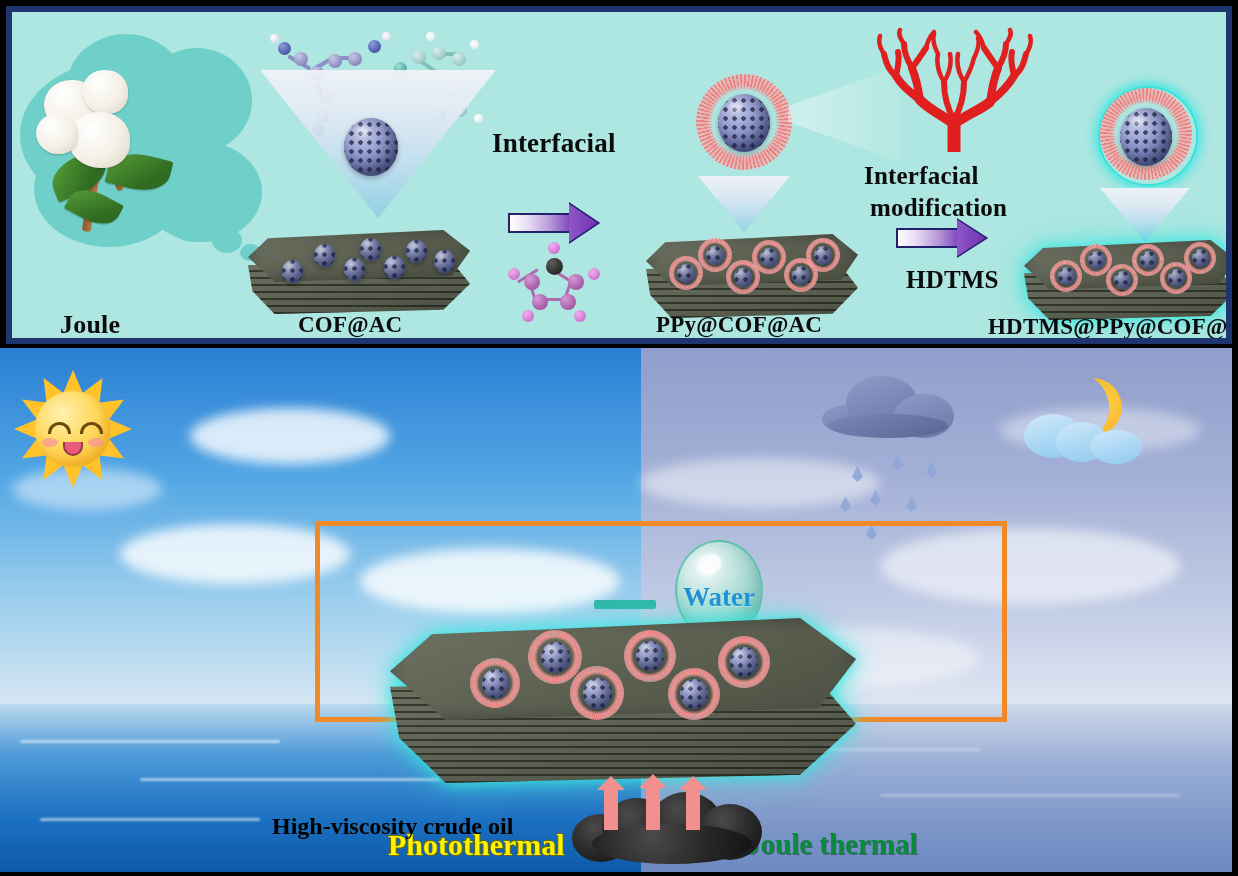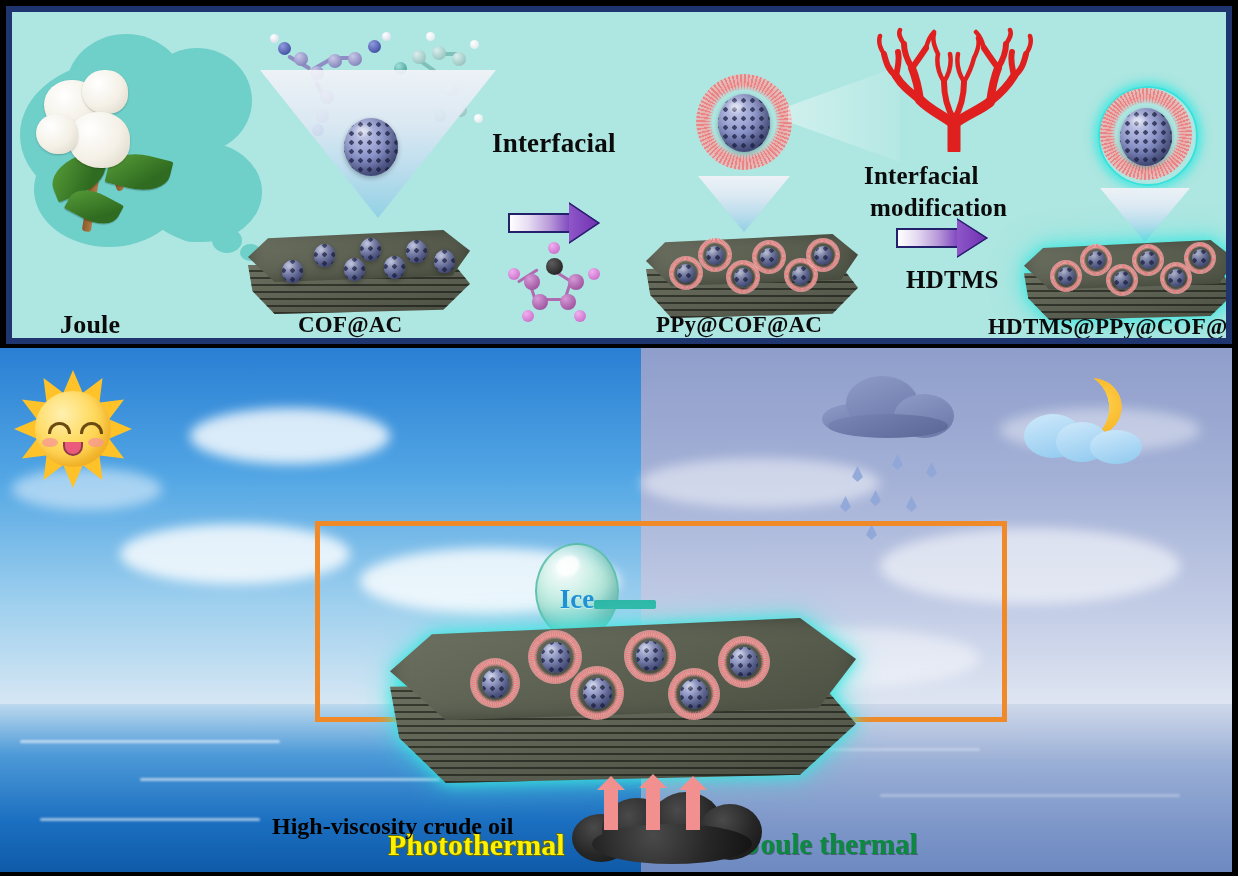--- a/index.html
+++ b/index.html
@@ -424,25 +424,25 @@
       <div class="mcloud" style="left:4px;top:46px;width:58px;height:44px;"></div>
       <div class="mcloud" style="left:36px;top:54px;width:52px;height:40px;"></div>
       <div class="mcloud" style="left:70px;top:62px;width:52px;height:34px;"></div>
     </div>
 
     <div class="bp-label" style="left:388px;top:480px;font-size:30px;color:#fff200;text-shadow:1px 1px 0 #6a6a00,-1px -1px 0 #6a6a00;">Photothermal</div>
     <div class="bp-label" style="left:746px;top:480px;font-size:29px;color:#0a8a3c;text-shadow:1px 1px 0 rgba(0,0,0,.35);">Joule thermal</div>
 
     <div id="circuit" style="left:315px;top:173px;width:692px;height:201px;border-bottom-color:#f08a28;"></div>
 
-    <div class="bubble" style="left:535px;top:195px;width:80px;height:92px;">
+    <div class="teal-bar" style="left:594px;top:252px;width:62px;"></div>
+    <div class="bubble" style="left:675px;top:192px;width:84px;height:96px;">
       <div class="gloss"></div>
-      <span>Ice</span>
-    </div>
-    <div class="teal-bar" style="left:594px;top:252px;width:62px;"></div>
+      <span>Water</span>
+    </div>
 
     <div class="slab glow" style="left:390px;top:270px;width:466px;height:165px;">
       <div class="body"></div>
         <div class="top"></div>
     </div>
     <div class="ppy-shell" style="left:470px;top:310px;width:50px;height:50px;"></div>
     <div class="cof-sphere" style="left:482px;top:321px;width:27px;height:29px;"></div>
     <div class="ppy-shell" style="left:528px;top:282px;width:54px;height:54px;"></div>
     <div class="cof-sphere" style="left:541px;top:294px;width:29px;height:31px;"></div>
     <div class="ppy-shell" style="left:570px;top:318px;width:54px;height:54px;"></div>

